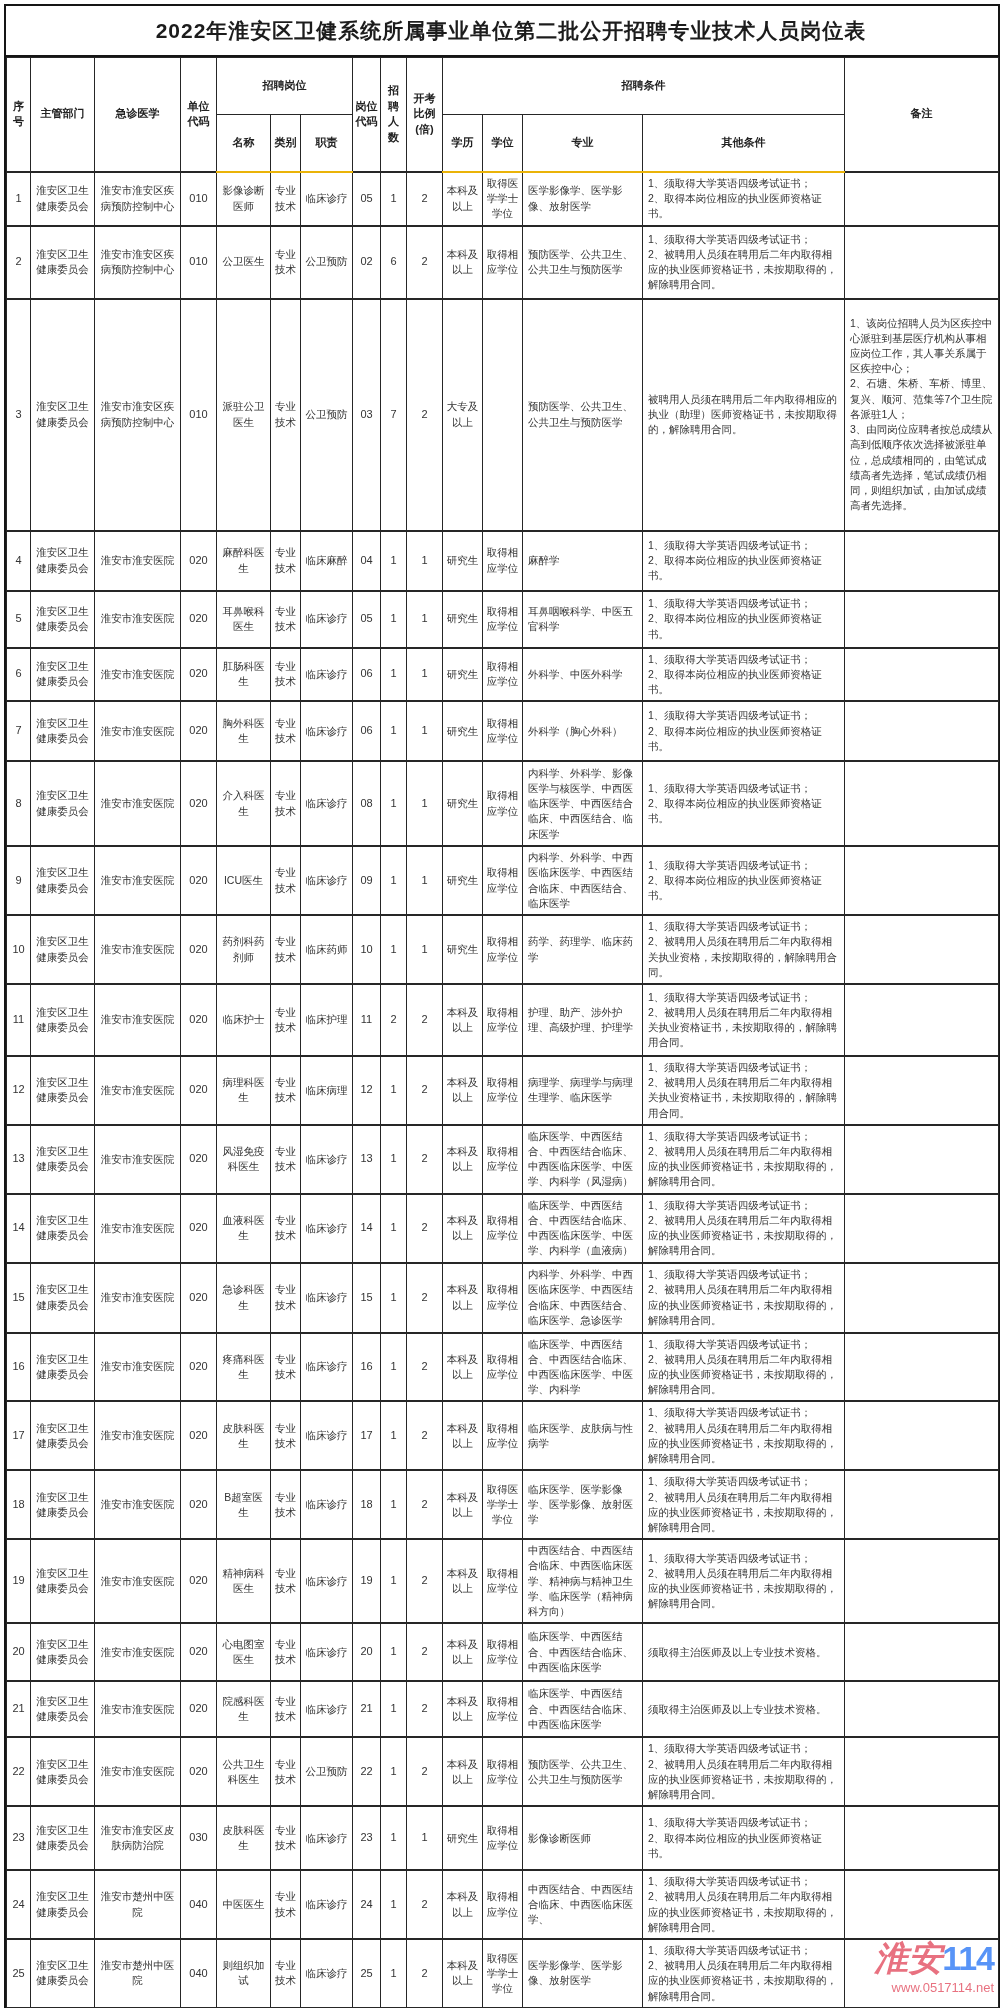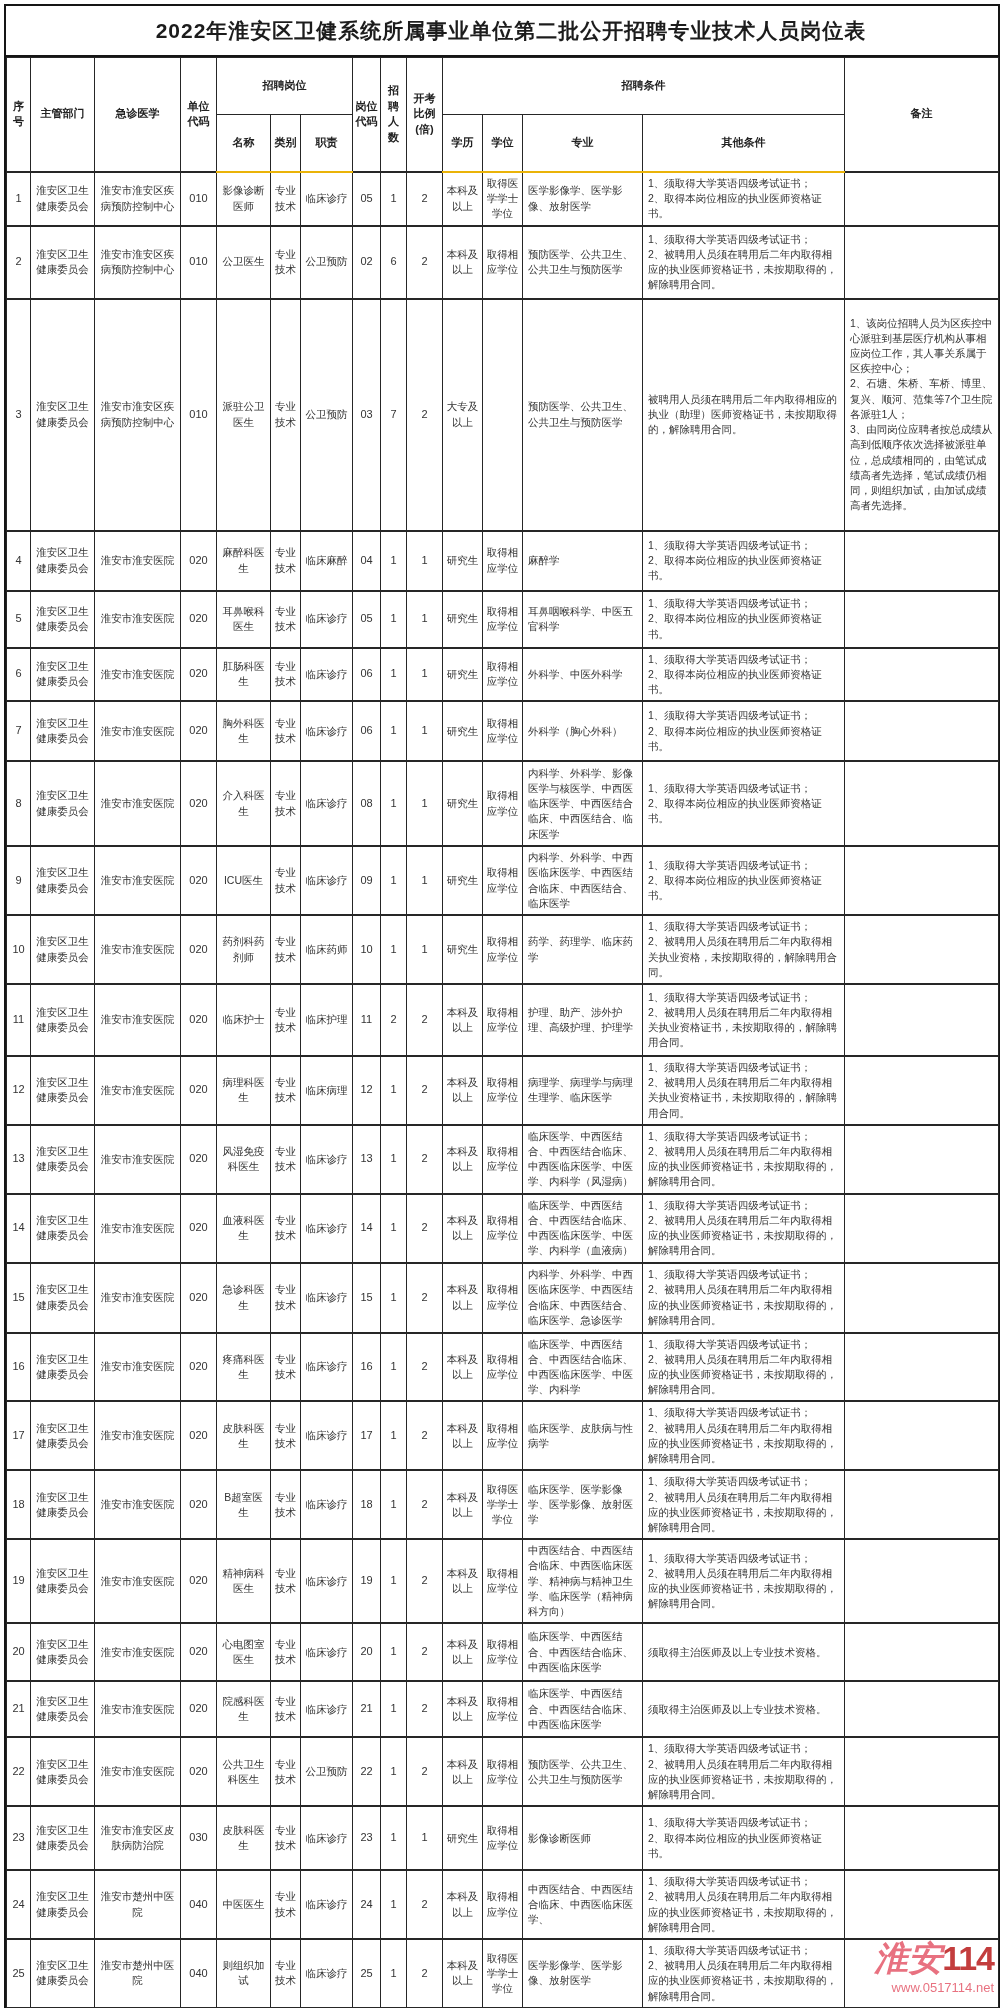--- a/index.html
+++ b/index.html
@@ -12,21 +12,21 @@
   th,td{border:1px solid #262626;padding:2px 3px;vertical-align:middle;word-break:break-all;
         text-align:center;color:#333;}
   thead th{font-weight:bold;font-size:11px;padding:20px 2px;border-bottom-width:1px;color:#222;}
   thead tr:last-child th{border-bottom:2px solid #eab308;}
   tbody tr td{border-top-width:2px;}
   td.c-other,td.c-remark,td.c-major{text-align:left;white-space:pre-line;padding:3px 5px;}
   td.c-no,td.c-code,td.c-count,td.c-ratio,td.c-unit_code{font-size:11px;}
   .wm{position:absolute;right:8px;bottom:14px;text-align:right;opacity:.85;line-height:1;}
   .wm .row1{font-size:34px;font-weight:bold;color:#e4596a;
             font-family:"Liberation Serif","DejaVu Serif",serif;font-style:italic;}
-  .wm .row1 .num{font-style:normal;color:#b91c1c;font-family:"Liberation Sans",sans-serif;
+  .wm .row1 .num{font-style:normal;color:#3b82f6;font-family:"Liberation Sans",sans-serif;
                  letter-spacing:-1px;}
   .wm .row2{font-size:13px;color:#e4596a;margin-top:5px;font-style:normal;
             font-family:"Liberation Sans",sans-serif;}
 </style>
 </head>
 <body>
 
 <div class="page">
   <div class="sheet">
     <div class="title">2022年淮安区卫健系统所属事业单位第二批公开招聘专业技术人员岗位表</div>

